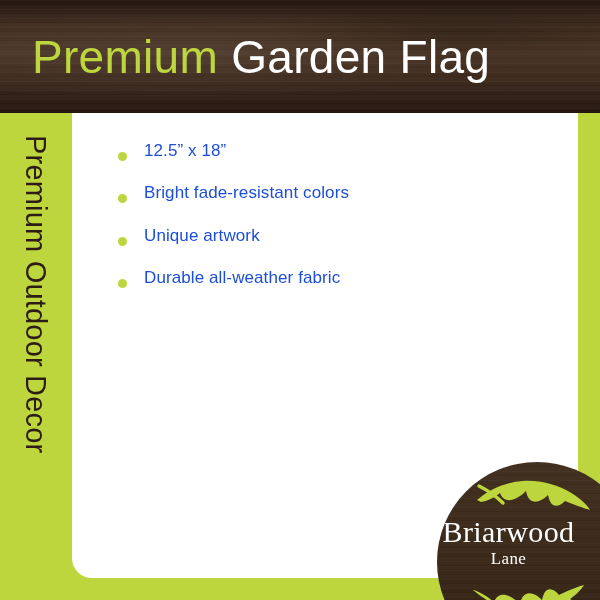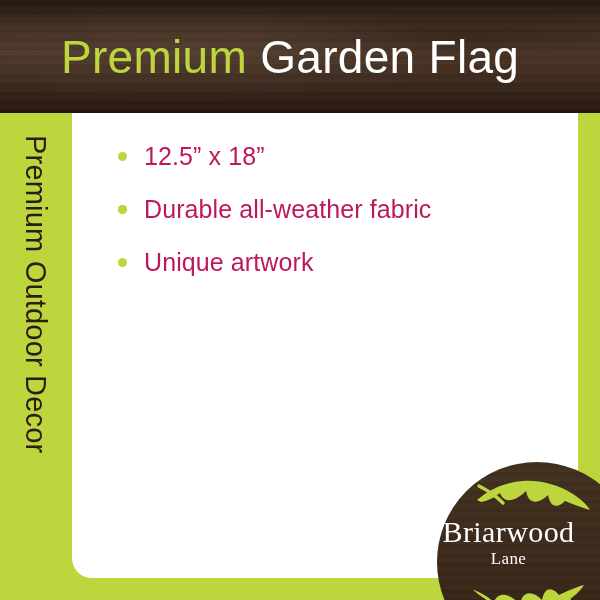--- a/index.html
+++ b/index.html
@@ -59,21 +59,21 @@
     position: absolute;
     left: 32px;
     top: 50%;
     transform: translateY(-50%);
     font-size: 46px;
     font-weight: 400;
     letter-spacing: 0.3px;
     white-space: nowrap;
     z-index: 2;
   }
-  .t-green { color: #bed63e; margin-left: 29px; }
+  .t-green { color: #bed63e; }
   .t-white { color: #ffffff; margin-top: 22px; }
 
   
   .sidebar {
     position: absolute;
     left: 0;
     top: 113px;
     width: 72px;
     height: 487px;
     background: #bed63e;
@@ -116,22 +116,22 @@
     top: 140px;
     width: 430px;
     list-style: none;
     margin: 0;
     padding: 0;
   }
   .bullet-item {
     position: relative;
     padding-left: 26px;
     margin-bottom: 20px;
-    color: #be185d;
-    font-size: 25px;
+    color: #1d4ed8;
+    font-size: 17px;
     line-height: 1.32;
     letter-spacing: 0.1px;
   }
   .bullet-item:last-child { margin-bottom: 0; }
   .bullet-dot {
     position: absolute;
     left: 0;
     top: 12px;
     width: 9px;
     height: 9px;
@@ -226,28 +226,29 @@
 
   <div class="panel"></div>
 
   <ul class="bullets">
     <li class="bullet-item">
       <span class="bullet-dot"></span>
       <span>12.5” x 18”</span>
     </li>
     <li class="bullet-item">
       <span class="bullet-dot"></span>
+      <span>Bright fade-resistant colors</span>
+    </li>
+    <li class="bullet-item">
+      <span class="bullet-dot"></span>
+      <span>Unique artwork</span>
     </li>
     <li class="bullet-item">
       <span class="bullet-dot"></span>
       <span>Durable all-weather fabric</span>
-    </li>
-    <li class="bullet-item">
-      <span class="bullet-dot"></span>
-      <span>Unique artwork</span>
     </li>
   </ul>
 
   <div class="right-strip"></div>
   <div class="bottom-strip"></div>
 
   <div class="logo">
     <svg class="leaf leaf-top" viewBox="0 0 120 40">
       <path d="M4 26 C 18 14, 34 8, 50 7 C 66 6, 84 10, 100 20 C 108 25, 114 31, 117 36
                C 110 34, 100 30, 92 27 C 88 31, 84 33, 80 31 C 77 29, 76 25, 75 21

